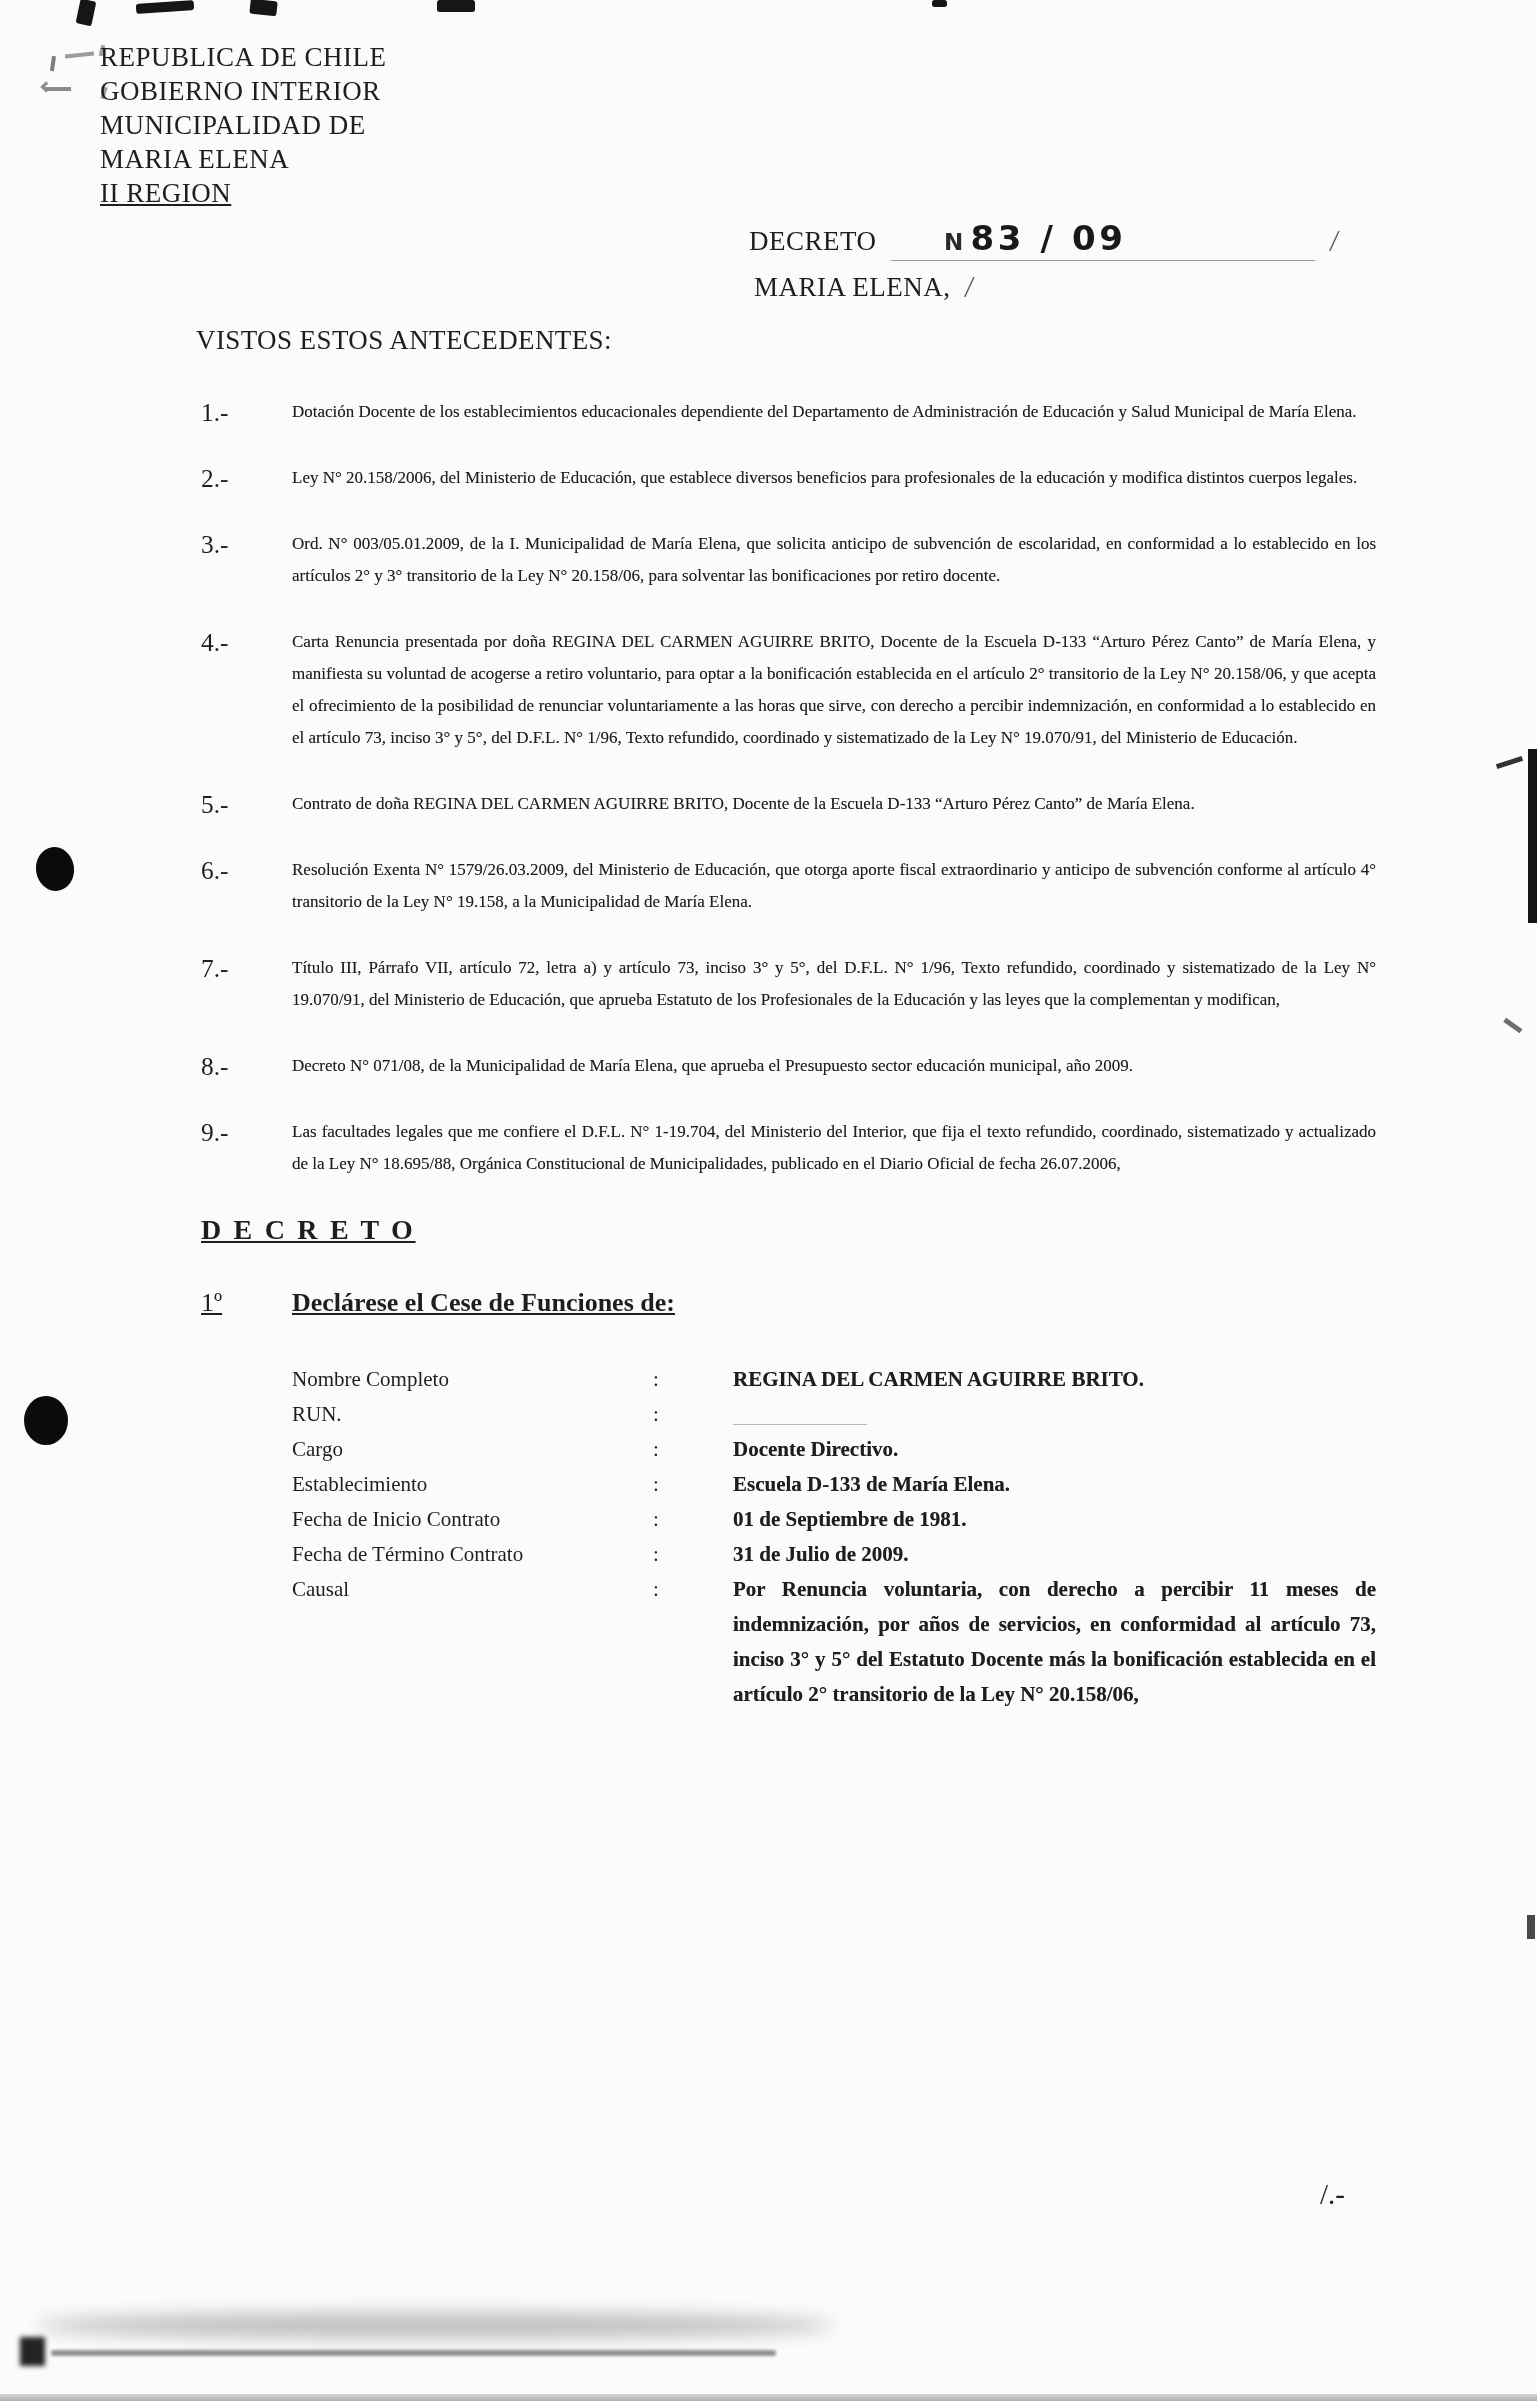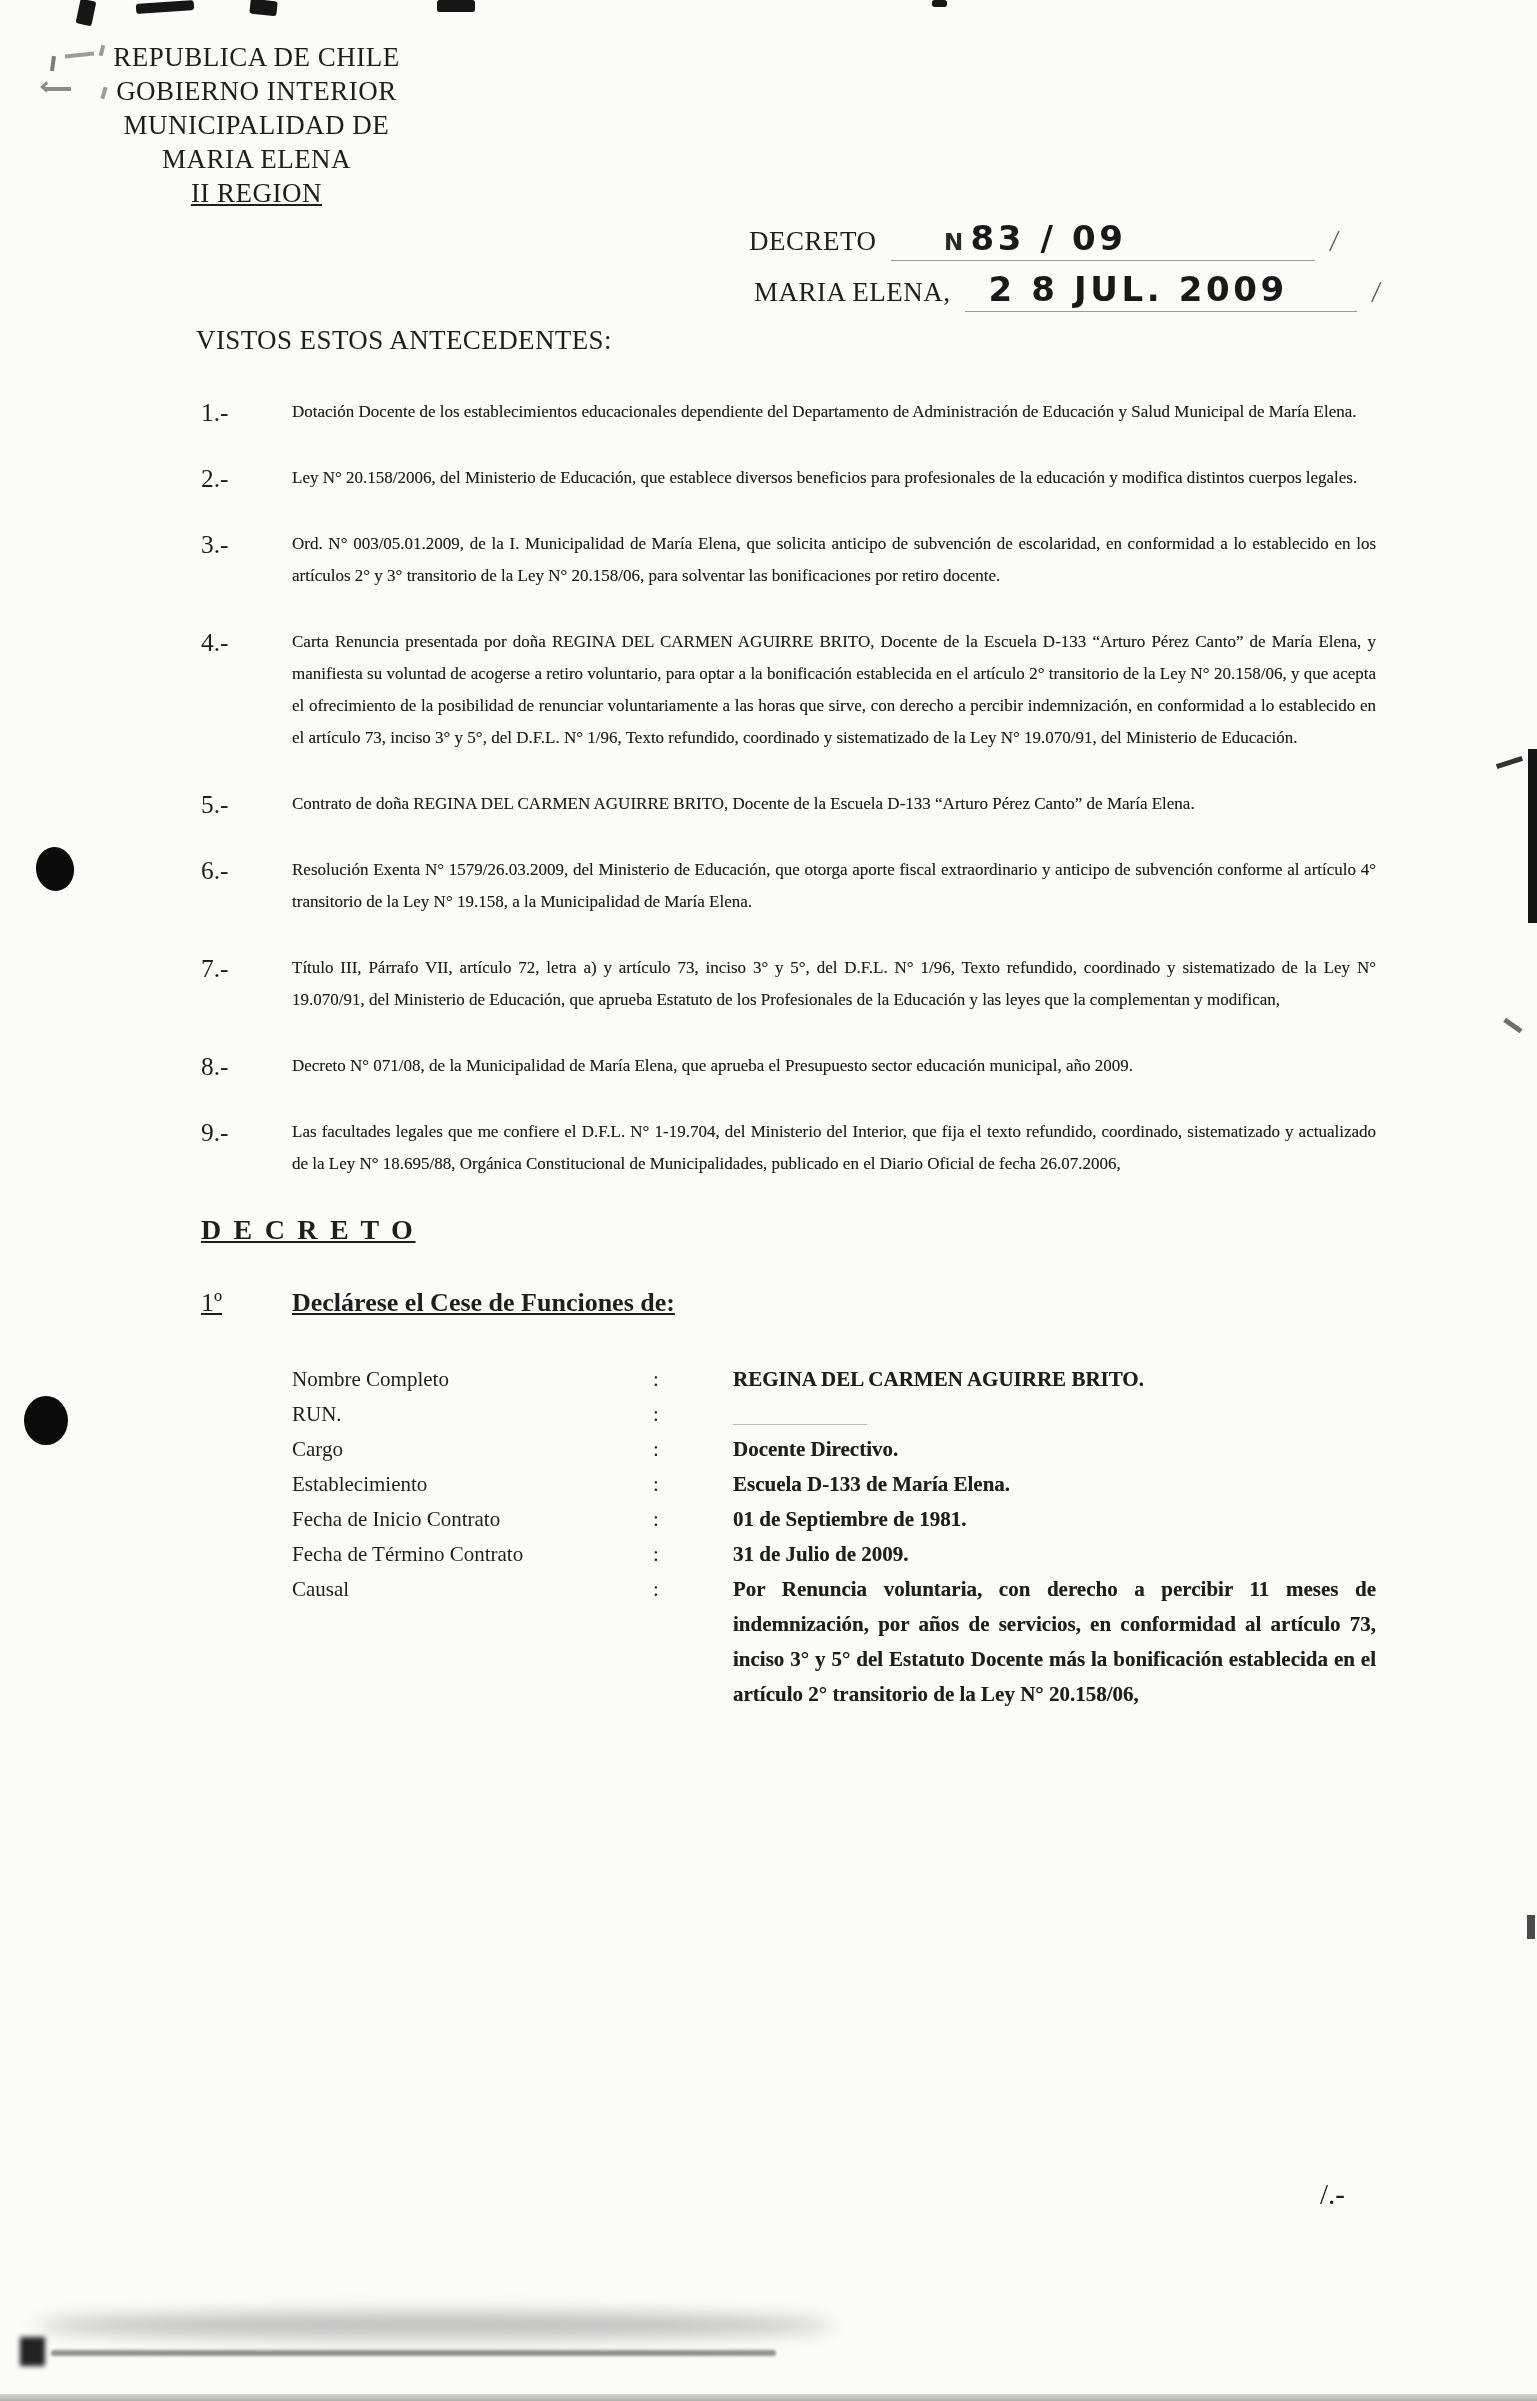--- a/index.html
+++ b/index.html
@@ -14,21 +14,20 @@
     font-family: "Liberation Serif", serif;
     overflow: hidden;
   }
 
   
   .letterhead {
     position: absolute;
     left: 100px;
     top: 40px;
     width: 313px;
-    text-align: center;
     font-size: 27px;
     line-height: 1.26;
     letter-spacing: 0.5px;
   }
   .letterhead .underlined { text-decoration: underline; }
 
   
   .decree-line, .date-line {
     position: absolute;
     display: flex;
@@ -215,21 +214,20 @@
   </div>
 
   <div class="decree-line">
     <span class="doc-label">DECRETO</span>
     <span class="stamp-area"><span class="stamp-prefix">N</span><span class="stamp-text">83  / 09</span></span>
     <span class="hand-slash">/</span>
   </div>
 
   <div class="date-line">
     <span class="doc-label">MARIA ELENA,</span>
-    <span class="stamp-area"><span class="stamp-text">2 8  JUL.  2009</span></span>
     <span class="hand-slash">/</span>
   </div>
 
   <div class="vistos-title">VISTOS ESTOS ANTECEDENTES:</div>
 
   <div class="content">
 
     <div class="item">
       <span class="item-num">1.-</span>
       <span class="item-text">Dotación Docente de los establecimientos educacionales dependiente del Departamento de Administración de Educación y Salud Municipal de María Elena.</span>

